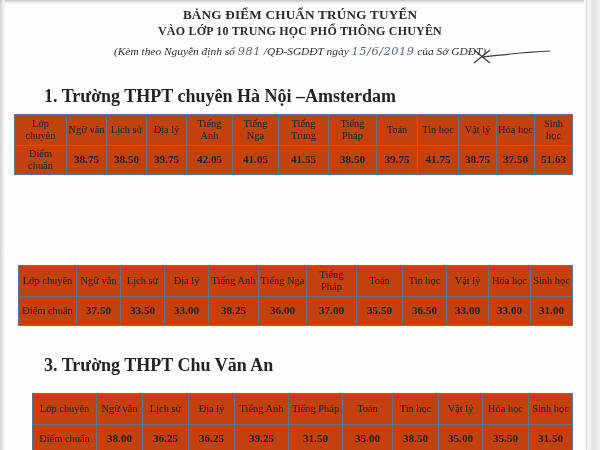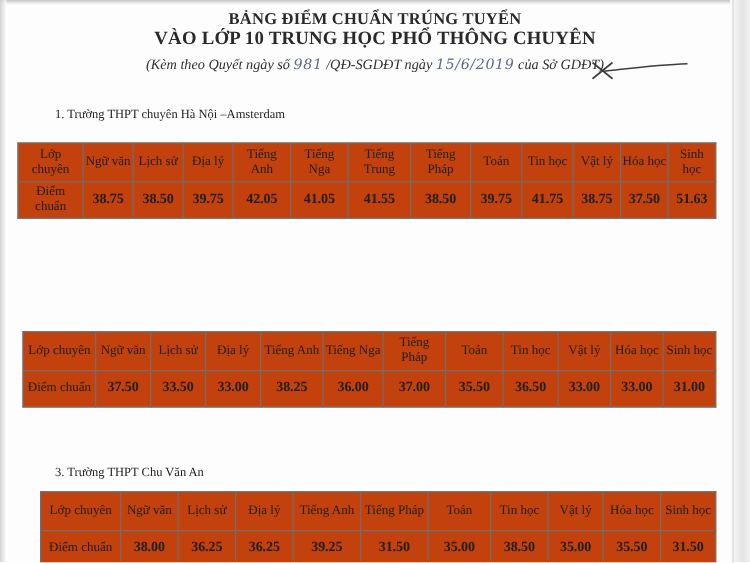--- a/index.html
+++ b/index.html
@@ -69,21 +69,21 @@
     padding-top: 7px;
   }
   .title-line {
     font-weight: bold;
     font-size: 13.2px;
     letter-spacing: .2px;
     line-height: 16px;
     color: #2a2a2a;
     white-space: nowrap;
   }
-  .title-line.t2 { font-size: 15px; }
+  .title-line.t2 { font-size: 12px; }
   .title-line.t3 { font-size: 12.6px; }
 
   .subtitle {
     text-align: center;
     font-style: italic;
     font-size: 11.4px;
     line-height: 15px;
     margin-top: 5px;
     color: #2f2f2f;
     position: relative;
@@ -100,22 +100,22 @@
     position: absolute;
     left: 472px;
     top: 4px;
     width: 86px;
     height: 18px;
     pointer-events: none;
   }
 
   
   .section-heading {
-    font-weight: normal;
-    font-size: 10px;
+    font-weight: bold;
+    font-size: 18px;
     color: #232323;
     white-space: nowrap;
   }
   .note-line {
     font-size: 11.4px;
     color: #232323;
     white-space: nowrap;
   }
   .note-line b { font-weight: bold; }
 
@@ -155,42 +155,42 @@
 
   #section-1-heading { left: 44px; top: 86px; }
   #table-1-wrap { left: 14px; top: 114px; width: 560px; }
   #table-1 { width: 558px; }
   #note-bilingual { left: 46px; top: 196px; }
 
   #section-2-heading { left: 44px; top: 227px; }
   #table-2-wrap { left: 18px; top: 265px; width: 556px; }
   #table-2 { width: 554px; }
 
-  #section-3-heading { left: 44px; top: 373px; }
+  #section-3-heading { left: 44px; top: 355px; }
   #table-3-wrap { left: 32px; top: 393px; width: 542px; }
   #table-3 { width: 540px; }
 </style>
 </head>
 <body>
 
 <div class="page">
 
   <div class="edge-top"></div>
   <div class="edge-left"></div>
   <div class="edge-right"></div>
   <div class="edge-right-line"></div>
 
   <div class="content">
 
     <div class="title-block">
       <div class="title-line t1">BẢNG ĐIỂM CHUẨN TRÚNG TUYỂN</div>
       <div class="title-line t2">VÀO LỚP 10 TRUNG HỌC PHỔ THÔNG CHUYÊN</div>
 
       <div class="subtitle">
-        <span>(Kèm theo Quyết ngày số</span>
+        <span>(Kèm theo Nguyễn định số</span>
         <span class="hand">981</span>
         <span>/QĐ-SGDĐT ngày</span>
         <span class="hand">15/6/2019</span>
         <span>của Sở GDĐT)</span>
 
         <svg class="flourish" viewBox="0 0 86 18">
           <path d="M2 2 L18 15 M18 2 L2 15" stroke="#3d3d3d" stroke-width="1.3" fill="none"></path>
           <path d="M10 9 C 30 7, 52 4, 78 3" stroke="#3d3d3d" stroke-width="1.2" fill="none"></path>
         </svg>
       </div>

